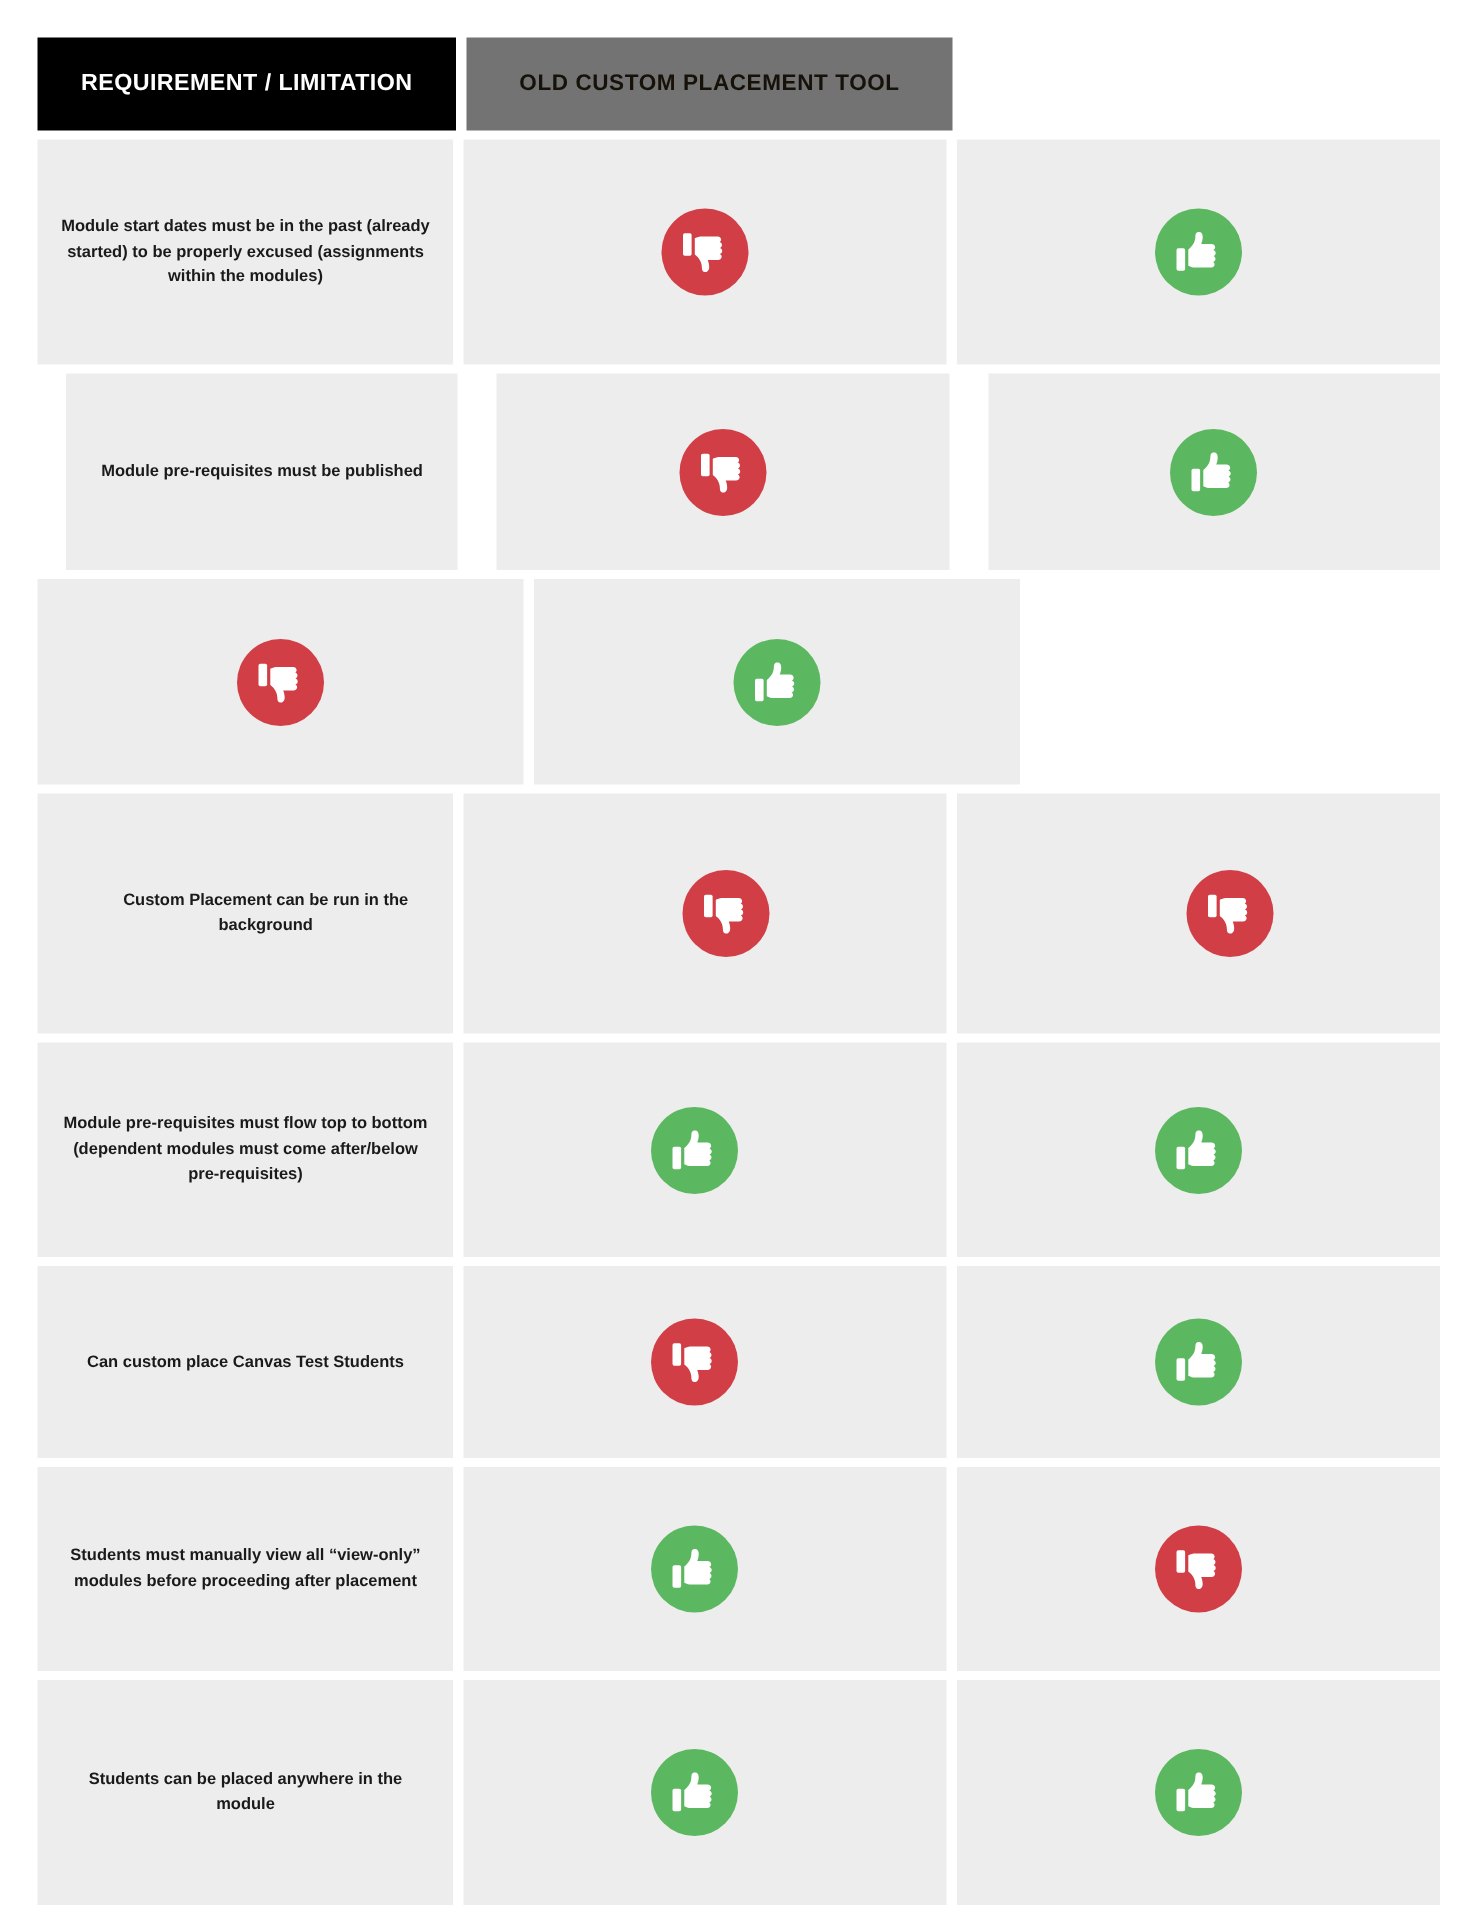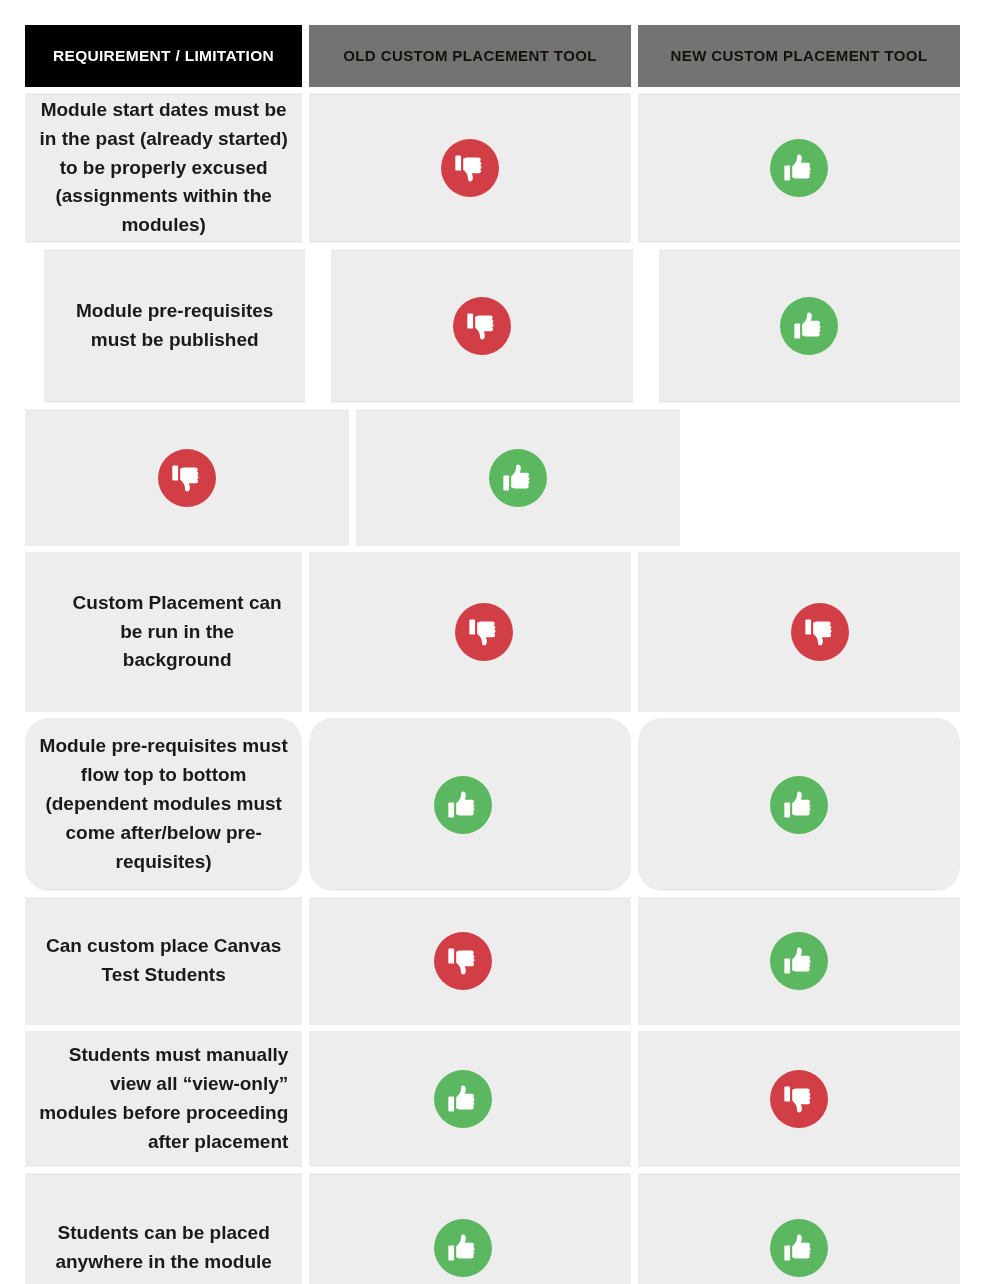--- a/index.html
+++ b/index.html
@@ -71,21 +71,21 @@
 
   
   .cell-req {
     width: 279px;
     background: #EDEDED;
     color: #1a1a1a;
     display: flex;
     align-items: center;
     justify-content: center;
     text-align: center;
-    font-size: 19px;
+    font-size: 11px;
     font-weight: bold;
     line-height: 1.52;
     padding: 8px 14px;
     box-sizing: border-box;
   }
   .cell-mark {
     width: 324px;
     background: #EDEDED;
     display: flex;
     align-items: center;
@@ -101,41 +101,40 @@
     align-items: center;
     justify-content: center;
     flex: none;
   }
   .badge.yes { background: #5CB860; }
   .badge.no  { background: #D13E46; }
   .badge svg { display: block; }
 
   
   .h1 .cell { height: 150px; }
-  .h2 .cell { height: 154px; margin-left: 19px; }
+  .h2 .cell { height: 131px; margin-left: 19px; }
   .h3 .cell { height: 137px; }
   .h4 .cell { height: 160px; padding-left: 41px; }
-  .h5 .cell { height: 173px; border-radius: 24px; }
+  .h5 .cell { height: 143px; }
   .h6 .cell { height: 128px; }
-  .h7 .cell { height: 136px; text-align: right; }
+  .h7 .cell { height: 136px; }
   .h8 .cell { height: 150px; }
 
   
   .nudge-left { transform: translateX(-7px); }
 </style>
 </head>
 <body>
 
 <div id="table-wrap">
   <div class="table">
 
     <div class="row header-row">
       <div class="cell cell-req-header">REQUIREMENT / LIMITATION</div>
       <div class="cell cell-tool-header">OLD CUSTOM PLACEMENT TOOL</div>
-      <div class="cell cell-tool-header">NEW CUSTOM PLACEMENT TOOL</div>
     </div>
 
     <div class="row h1">
       <div class="cell cell-req">Module start dates must be in the past (already started) to be properly excused (assignments within the modules)</div>
       <div class="cell cell-mark">
         <span class="badge no">
             <svg width="34" height="34" viewBox="0 0 32 32" aria-hidden="true">
               <g fill="#ffffff">
                 <rect x="2.2" y="4.2" width="5.4" height="14.2" rx="1.1"></rect>
                 <path d="M9.6 17.6c1.3 0.9 2.4 2.1 3.2 3.5 0.8 1.4 1.1 2.6 1.2 4.1 0.05 1 0.1 1.9 0.5 2.5 0.5 0.8 1.5 1.1 2.4 0.8 1-0.35 1.6-1.3 1.7-2.4 0.15-1.6-0.2-3.3-0.9-5.1h6.5c1.1 0 2-0.7 2.2-1.7 0.2-0.9-0.3-1.7-1.1-2.1 0.9-0.25 1.5-1 1.5-1.9 0-0.9-0.6-1.6-1.4-1.85 0.75-0.3 1.25-1 1.25-1.8 0-0.9-0.6-1.6-1.45-1.85 0.6-0.35 0.95-1 0.9-1.7-0.08-1.1-1-1.9-2.1-1.9h-10c-1.5 0-2.8 0.35-4.4 1.15z"></path>

